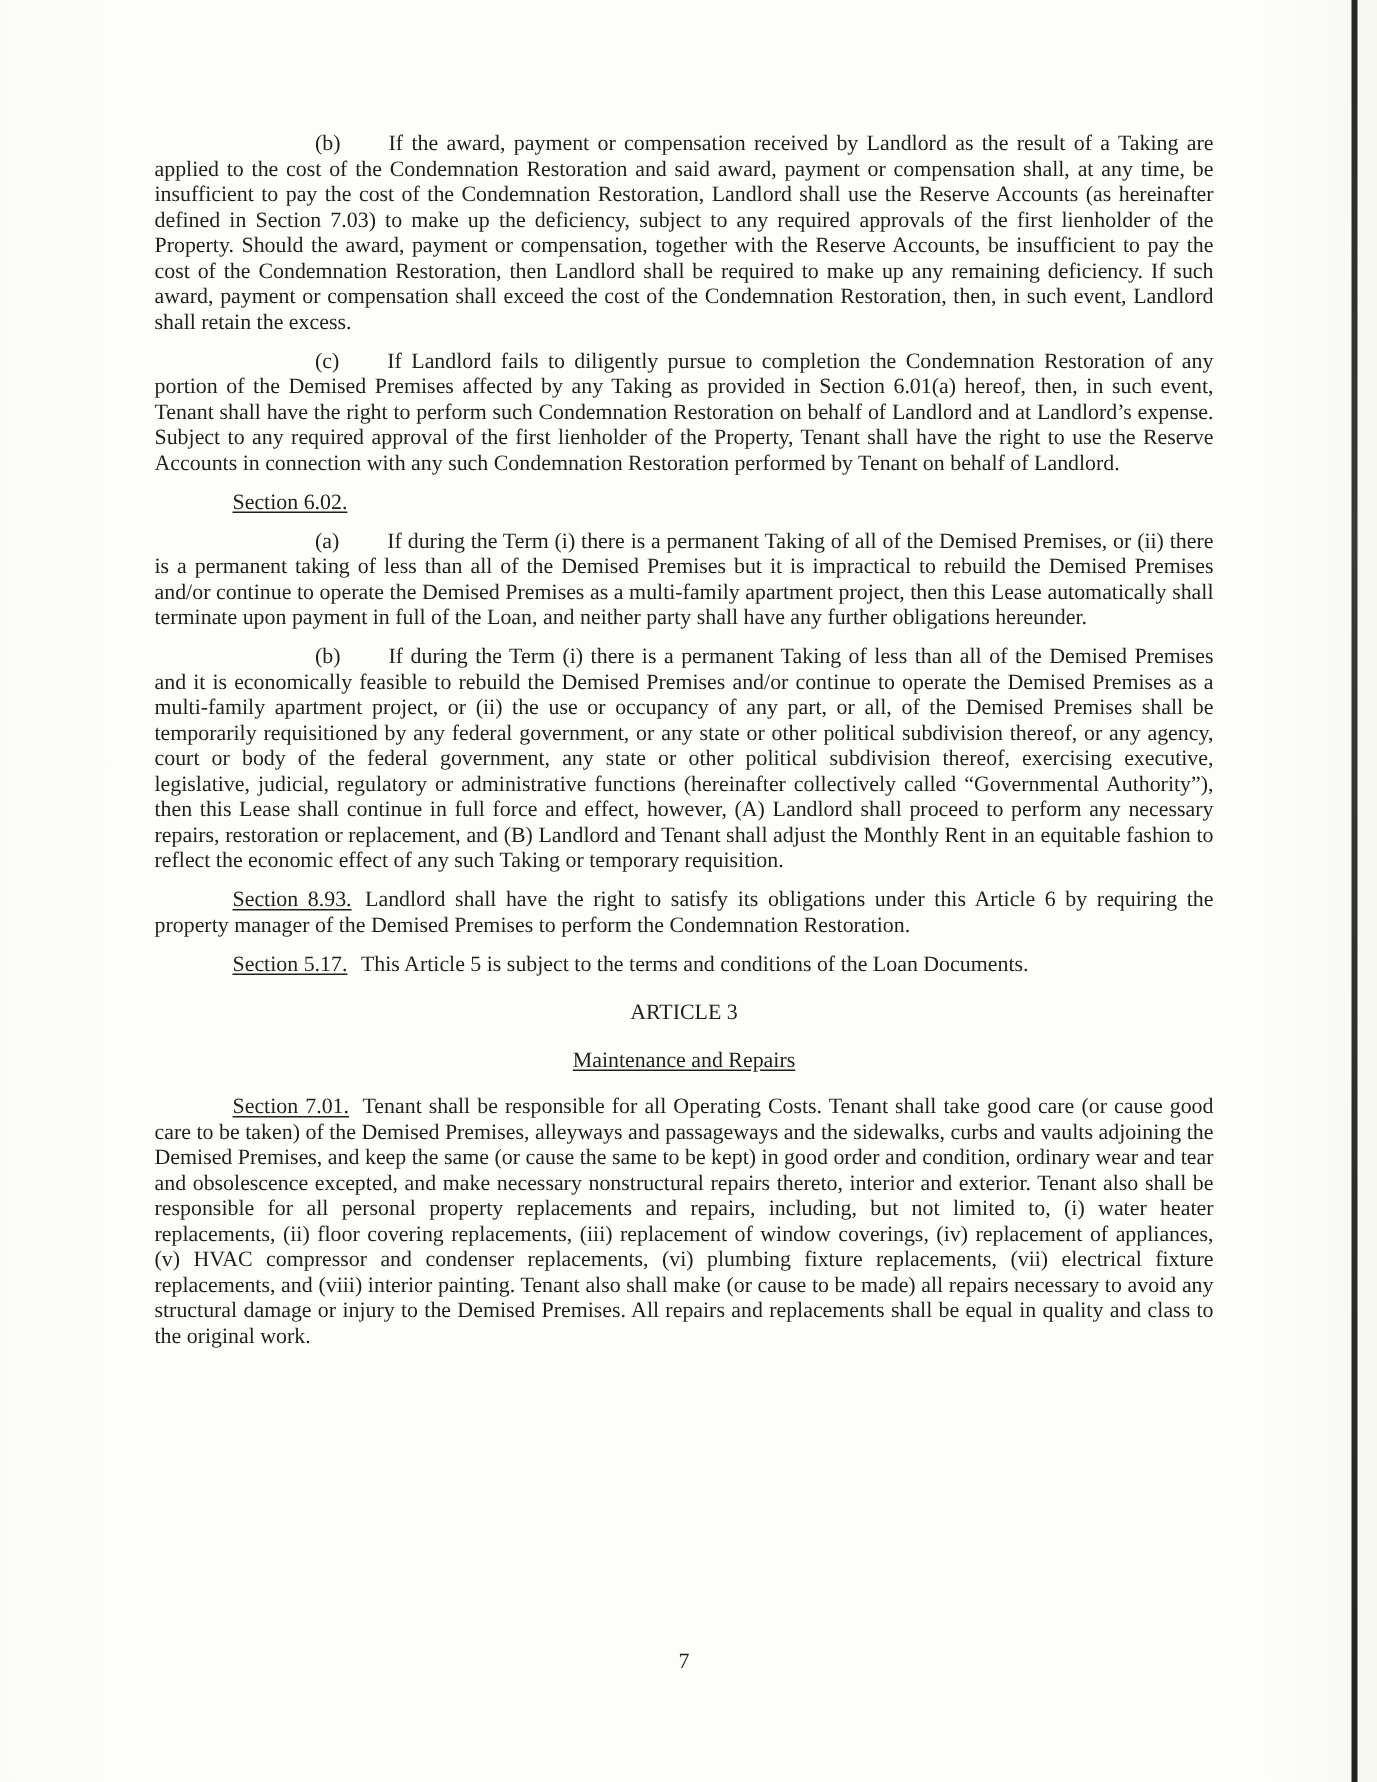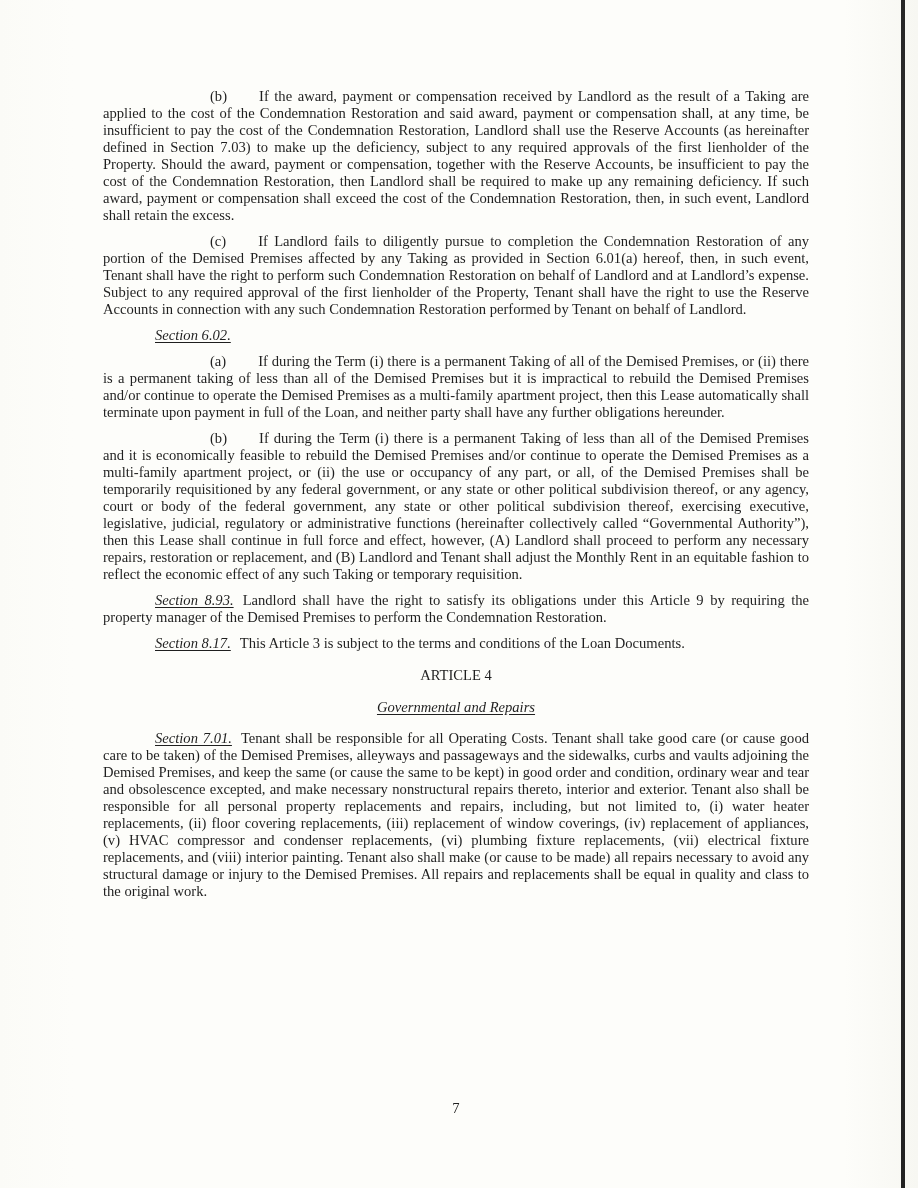--- a/index.html
+++ b/index.html
@@ -35,21 +35,21 @@
   p {
     margin: 0 0 9px 0;
     font-size: 14.6px;
     line-height: 17px;
     text-align: justify;
   }
   .lettered { text-indent: 107px; }
   .section  { text-indent: 52px; }
   .tab    { display: inline-block; width: 32px; }
   .tab-sm { display: inline-block; width: 9px; }
-  .underline { text-decoration: underline; text-underline-offset: 2px; font-style: italic; }
+  .underline { text-decoration: underline; text-underline-offset: 2px; }
   .center {
     text-align: center;
     text-indent: 0;
     margin: 15px 0 14px 0;
   }
   .page-number {
     position: absolute;
     top: 1100px;
     left: 103px;
     width: 706px;
@@ -69,27 +69,27 @@
 
     <p class="lettered"><span class="plabel">(c)</span><span class="tab"></span><span>If Landlord fails to diligently pursue to completion the Condemnation Restoration of any portion of the Demised Premises affected by any Taking as provided in Section 6.01(a) hereof, then, in such event, Tenant shall have the right to perform such Condemnation Restoration on behalf of Landlord and at Landlord’s expense.  Subject to any required approval of the first lienholder of the Property, Tenant shall have the right to use the Reserve Accounts in connection with any such Condemnation Restoration performed by Tenant on behalf of Landlord.</span></p>
 
 
     <p class="section"><span class="underline">Section 6.02.</span></p>
 
     <p class="lettered"><span class="plabel">(a)</span><span class="tab"></span><span>If during the Term (i) there is a permanent Taking of all of the Demised Premises, or (ii) there is a permanent taking of less than all of the Demised Premises but it is impractical to rebuild the Demised Premises and/or continue to operate the Demised Premises as a multi-family apartment project, then this Lease automatically shall terminate upon payment in full of the Loan, and neither party shall have any further obligations hereunder.</span></p>
 
     <p class="lettered"><span class="plabel">(b)</span><span class="tab"></span><span>If during the Term (i) there is a permanent Taking of less than all of the Demised Premises and it is economically feasible to rebuild the Demised Premises and/or continue to operate the Demised Premises as a multi-family apartment project, or (ii) the use or occupancy of any part, or all, of the Demised Premises shall be temporarily requisitioned by any federal government, or any state or other political subdivision thereof, or any agency, court or body of the federal government, any state or other political subdivision thereof, exercising executive, legislative, judicial, regulatory or administrative functions (hereinafter collectively called “Governmental Authority”), then this Lease shall continue in full force and effect, however, (A) Landlord shall proceed to perform any necessary repairs, restoration or replacement, and (B) Landlord and Tenant shall adjust the Monthly Rent in an equitable fashion to reflect the economic effect of any such Taking or temporary requisition.</span></p>
 
-    <p class="section"><span class="underline">Section 8.93.</span><span class="tab-sm"></span><span>Landlord shall have the right to satisfy its obligations under this Article 9 by requiring the property manager of the Demised Premises to perform the Condemnation Restoration.</span></p>
+    <p class="section"><span class="underline">Section 8.93.</span><span class="tab-sm"></span><span>Landlord shall have the right to satisfy its obligations under this Article 6 by requiring the property manager of the Demised Premises to perform the Condemnation Restoration.</span></p>
 
-    <p class="section"><span class="underline">Section 8.17.</span><span class="tab-sm"></span><span>This Article 3 is subject to the terms and conditions of the Loan Documents.</span></p>
+    <p class="section"><span class="underline">Section 5.17.</span><span class="tab-sm"></span><span>This Article 5 is subject to the terms and conditions of the Loan Documents.</span></p>
 
-    <p class="center">ARTICLE 4</p>
+    <p class="center">ARTICLE 3</p>
 
-    <p class="center"><span class="underline">Governmental and Repairs</span></p>
+    <p class="center"><span class="underline">Maintenance and Repairs</span></p>
 
     <p class="section"><span class="underline">Section 7.01.</span><span class="tab-sm"></span><span>Tenant shall be responsible for all Operating Costs.  Tenant shall take good care (or cause good care to be taken) of the Demised Premises, alleyways and passageways and the sidewalks, curbs and vaults adjoining the Demised Premises, and keep the same (or cause the same to be kept) in good order and condition, ordinary wear and tear and obsolescence excepted, and make necessary nonstructural repairs thereto, interior and exterior.  Tenant also shall be responsible for all personal property replacements and repairs, including, but not limited to, (i) water heater replacements, (ii) floor covering replacements, (iii) replacement of window coverings, (iv) replacement of appliances, (v) HVAC compressor and condenser replacements, (vi) plumbing fixture replacements, (vii) electrical fixture replacements, and (viii) interior painting.  Tenant also shall make (or cause to be made) all repairs necessary to avoid any structural damage or injury to the Demised Premises.  All repairs and replacements shall be equal in quality and class to the original work.</span></p>
 
   </div>
 
   <div class="page-number">7</div>
 
   <div class="scan-line"></div>
 
 </div>

